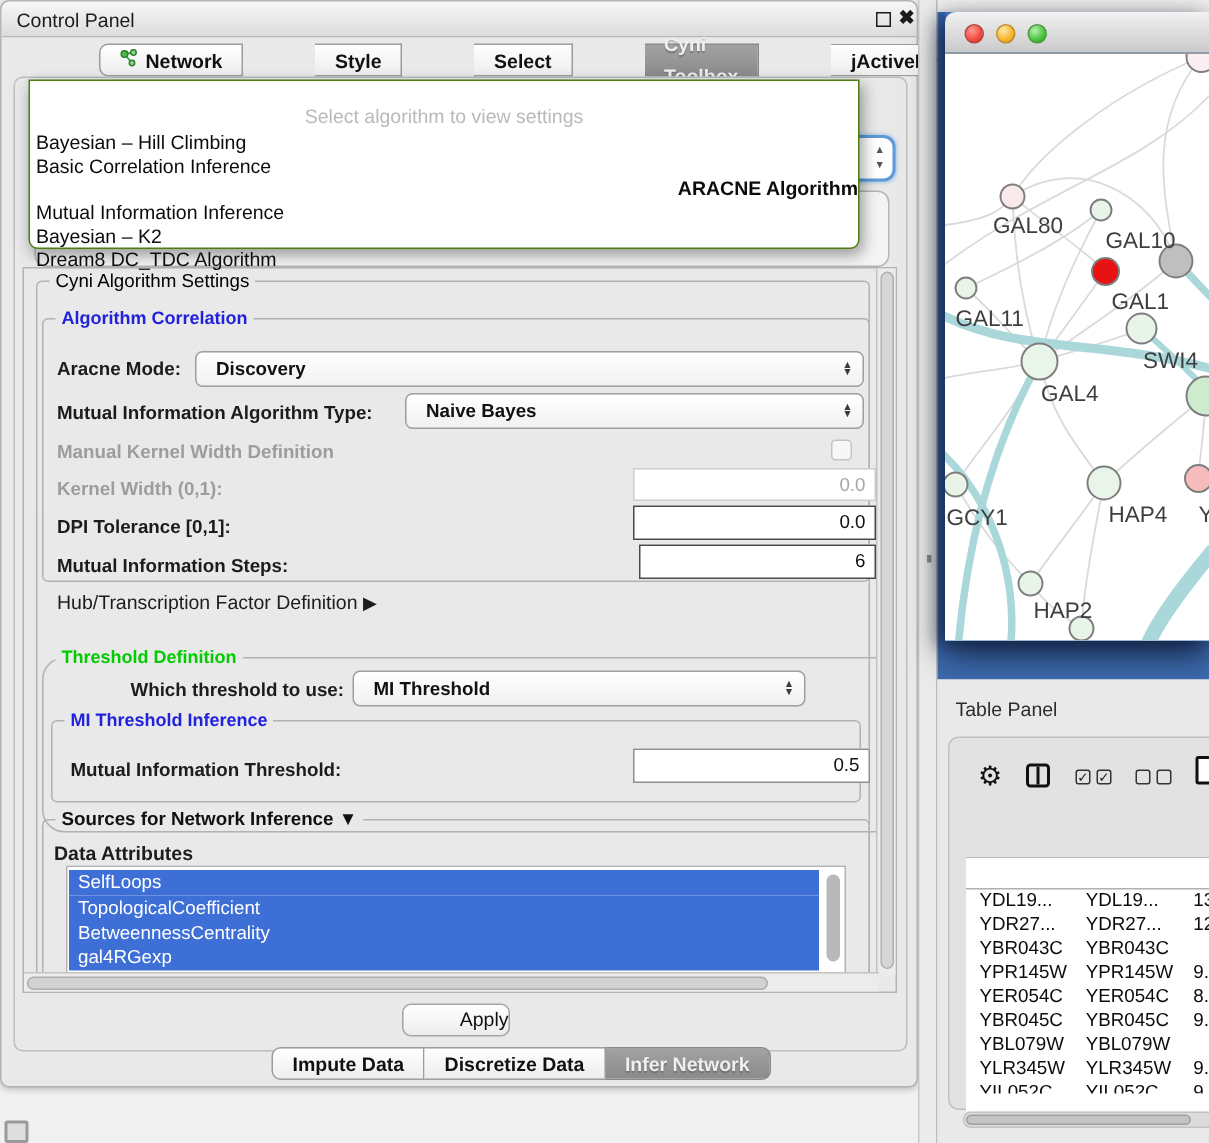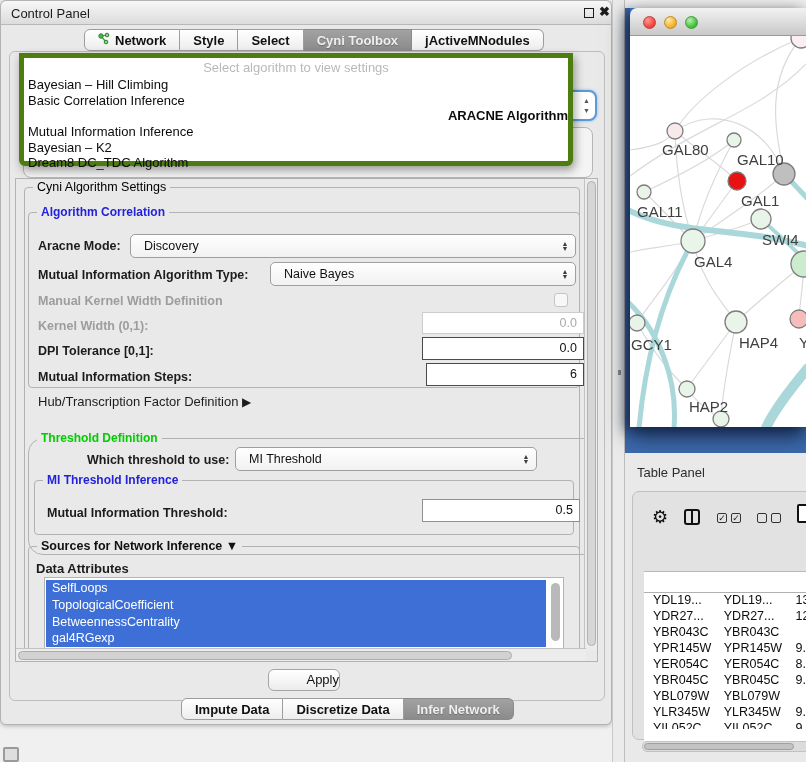--- a/index.html
+++ b/index.html
@@ -36,22 +36,22 @@
   #frag-combo { position:absolute; left:480px; top:89px; width:116px; height:31px;
     background:#fff; border:2px solid #5d9ad8; border-radius:8px; z-index:1;
     box-shadow:0 0 3px #7fb3e6; }
   #frag-combo .arrows { position:absolute; right:5px; top:4px; font-size:7px;
     line-height:10px; color:#555; text-align:center; }
   #frag-box { position:absolute; left:22px; top:126px; width:570px; height:51px;
     background:#f4f4f4; border:1px solid #b5b5b5; border-radius:8px; z-index:1; }
 
   
   #algo-popup { position:absolute; left:18px; top:52px; width:554px; height:113px;
-    background:#ffffff; border:5px solid #4d7c0f; border-radius:0 0 6px 6px;
-    box-shadow:2px 4px 10px rgba(0,0,0,.38); z-index:5; padding-top:2px; }
+    background:#ffffff; border:1px solid #4d7c0f; border-radius:0 0 6px 6px;
+    box-shadow:2px 4px 10px rgba(0,0,0,.38); z-index:5; padding-top:16px; }
   #algo-placeholder { text-align:center; color:#b9b9b9; font-size:13px; height:17px; }
   .algo-item { font-size:13px; color:#0c0c0c; height:15.7px; line-height:15.7px; padding-left:4px; }
   .algo-item.bold { font-weight:bold;text-align:right; }
 
   
   #scrollpane { position:absolute; left:14px; top:177px; width:583px; height:484px;
     background:#e9e9e9; border:1px solid #b3b3b3; }
   #settings-content { position:absolute; left:0; top:0; width:570px; height:471px; overflow:hidden; }
   #vscroll { position:absolute; right:0; top:0; width:13px; height:471px;
     background:#ececec; border-left:1px solid #c2c2c2; }
@@ -66,21 +66,21 @@
   .legend { position:absolute; top:-8px; left:8px; background:#e9e9e9; padding:0 4px;
     font-size:12px; font-weight:bold; white-space:nowrap; }
   .legend.plain { font-weight:normal; font-size:12.5px; }
 
   .flabel { position:absolute; font-size:12.5px; font-weight:bold; color:#1c1c1c; white-space:nowrap; }
   .flabel.dis { color:#9d9d9d; }
 
   .combo { position:absolute; background:linear-gradient(#ffffff,#f1f1f1);
     border:1px solid #9f9f9f; border-radius:5px; display:flex; align-items:center;
     font-size:12.5px; color:#111; }
-  .combo .txt { flex:1; padding-left:13px; }
+  .combo .txt { flex:1; padding-left:13px;font-weight:bold; }
   .combo .arrows { width:20px; text-align:center; color:#3c3c3c; font-size:7px; line-height:5px; }
 
   .numfield { position:absolute; background:#fff; border:1.5px solid #4a4a4a;
     font-size:12.5px; color:#111; text-align:right; padding:3px 6px 0 0; }
   .numfield.dis { border:1px solid #cccccc; color:#a9a9a9; }
 
   .checkbox { position:absolute; width:14px; height:14px; border:1px solid #c4c4c4;
     border-radius:3px; background:#f7f7f7; }
 
   #attr-list { position:absolute; left:28px; top:398px; width:520px; height:200px;
@@ -147,21 +147,21 @@
 </head>
 <body>
 
 <div id="control-panel">
   <div id="cp-titlebar">
     <span id="cp-title">Control Panel</span>
     <span id="cp-float"></span>
     <span id="cp-close">✖</span>
   </div>
 
-  <div class="seg" id="top-tabs" style="left:83px; top:28px;">
+  <div class="seg" id="top-tabs" style="left:65px; top:28px;gap:48px;">
       <div class="tab">
         <span><svg width="12" height="13" viewBox="0 0 12 13">
             <line x1="3" y1="4" x2="8" y2="10" stroke="#3aa33a" stroke-width="1.2"></line>
             <line x1="3" y1="4" x2="9" y2="3" stroke="#3aa33a" stroke-width="1.2"></line>
             <circle cx="3" cy="4" r="2.2" fill="#4db84d" stroke="#2c7f2c"></circle>
             <circle cx="9" cy="3" r="1.8" fill="#8fd48f" stroke="#2c7f2c"></circle>
             <circle cx="8" cy="10" r="1.8" fill="#8fd48f" stroke="#2c7f2c"></circle>
           </svg></span>
         <span>Network</span>
       </div>

